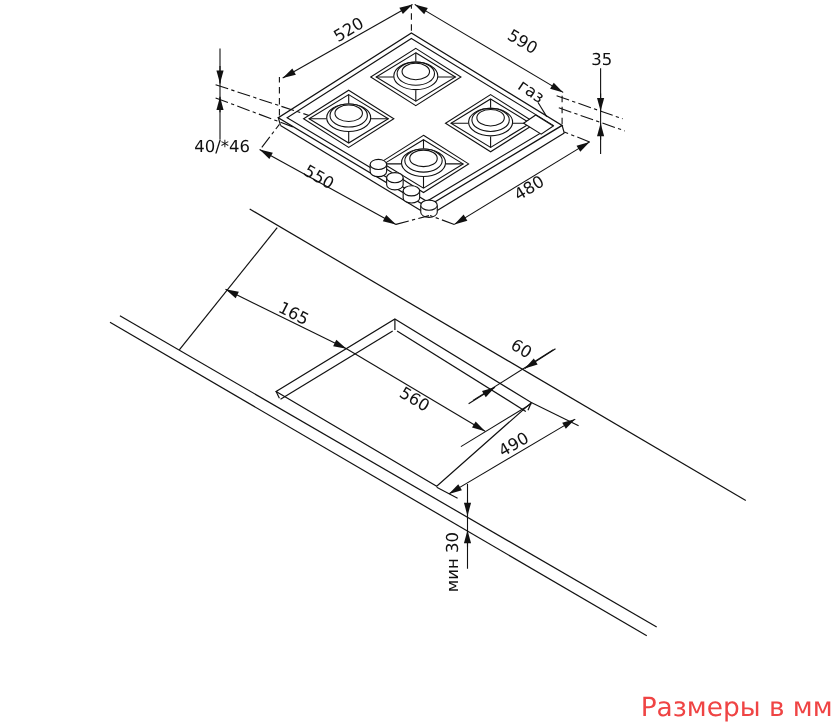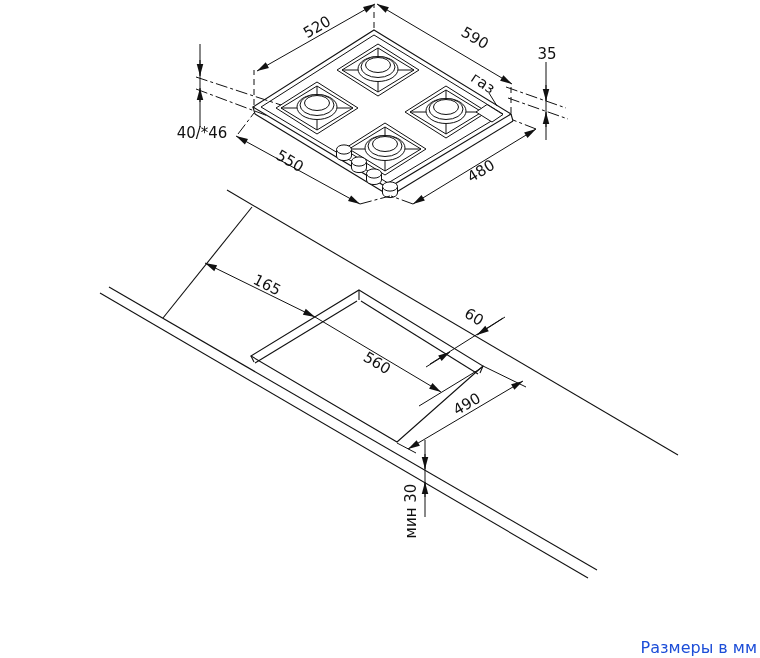--- a/index.html
+++ b/index.html
@@ -1,21 +1,21 @@
 <!DOCTYPE html>
 <html><head>
 <meta charset="utf-8">
 <style>
   html,body{margin:0;padding:0;background:#fff;}
   .stage{position:relative;width:760px;height:658px;background:#fff;overflow:hidden;
          font-family:"DejaVu Sans","Liberation Sans",sans-serif;}
   svg{position:absolute;left:0;top:0;}
   svg text{font-family:"DejaVu Sans","Liberation Sans",sans-serif;font-size:15px;fill:#111;}
   .note{position:absolute;left:1px;top:616px;color:#000;font-size:15px;line-height:20px;white-space:pre;}
-  .units{position:absolute;right:3px;bottom:1px;color:#1d4ed8;font-size:16px;}
+  .units{position:absolute;right:3px;bottom:1px;color:#ef4444;font-size:24px;}
   .wm{position:absolute;right:2px;bottom:16px;color:#979797;font-size:13.5px;font-weight:bold;
       text-shadow:1px 1px 0 #fff,-1px -1px 0 #fff,0 0 2px #fff;}
 </style>
 </head>
 <body>
 
 <div class="stage">
 
 <svg width="760" height="658" viewBox="0 0 760 658">
   <defs>

